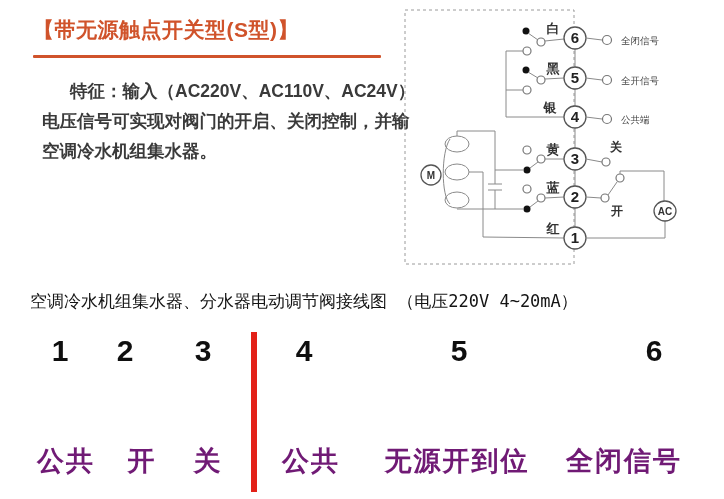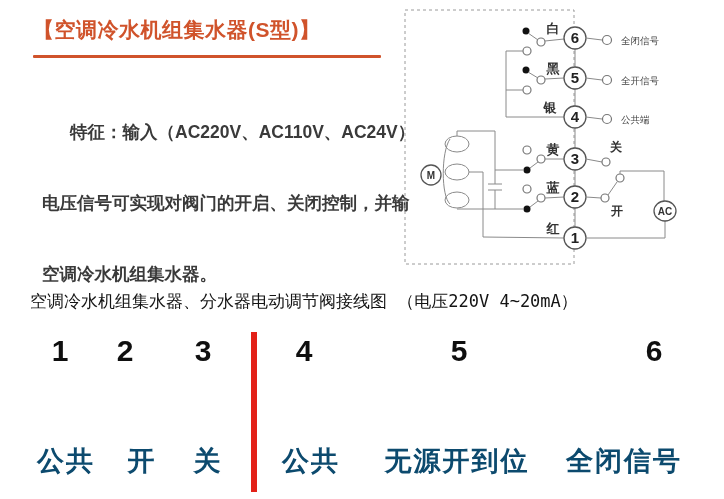--- a/index.html
+++ b/index.html
@@ -16,21 +16,21 @@
   }
   .title-underline{
     position:absolute;left:33px;top:55px;width:348px;height:3px;border-radius:1px;
   }
 
   
   .desc{
     position:absolute;left:42px;top:76px;width:370px;
     font-size:17.5px;font-weight:bold;color:#3a3a3a;line-height:30px;
   }
-  .desc-line{white-space:nowrap;margin-top:41px;}
+  .desc-line{white-space:nowrap;}
   .desc-line.indent{text-indent:28px;}
 
   
   .wiring{position:absolute;left:400px;top:0;width:324px;height:292px;}
   .wiring .wire{stroke:#8a8a8a;stroke-width:1;fill:none;}
   .wiring .enclosure{stroke:#9a9a9a;stroke-width:1;fill:none;stroke-dasharray:3,3;}
   .wiring .node{stroke:#777;stroke-width:1.2;fill:#ffffff;}
   .wiring .dot{fill:#111;stroke:none;}
   .wiring .tcircle{stroke:#555;stroke-width:1.3;fill:#ffffff;}
   .wiring .tnum-text{font-size:15px;font-weight:bold;fill:#222;text-anchor:middle;}
@@ -47,30 +47,30 @@
   }
 
   
   .terminal-map{position:absolute;left:0;top:325px;width:724px;height:174px;}
   .tnum{
     position:absolute;top:9px;transform:translateX(-50%);
     font-size:30px;font-weight:bold;color:#0f0f0f;white-space:nowrap;
   }
   .tlabel{
     position:absolute;top:118px;transform:translateX(-50%);
-    font-size:27px;font-weight:bold;color:#0c4a6e;white-space:nowrap;letter-spacing:2px;
+    font-size:27px;font-weight:bold;color:#701a75;white-space:nowrap;letter-spacing:2px;
   }
   .tdivider{position:absolute;left:251px;top:7px;width:6px;height:160px;}
 </style>
 </head>
 <body>
 
 <div class="page">
 
-  <h1 class="title" style="color: rgb(208, 83, 43);">【空调冷水机组集水器(S型)】</h1>
+  <h1 class="title" style="color: rgb(208, 83, 43);">【带无源触点开关型(S型)】</h1>
   <div class="title-underline" style="background-color: rgb(208, 83, 43);"></div>
 
   <div class="desc">
     <div class="desc-line indent">特征：输入（AC220V、AC110V、AC24V）</div>
     <div class="desc-line">电压信号可实现对阀门的开启、关闭控制，并输</div>
     <div class="desc-line">空调冷水机组集水器。</div>
   </div>
 
   <svg class="wiring" viewBox="0 0 324 292">
 

